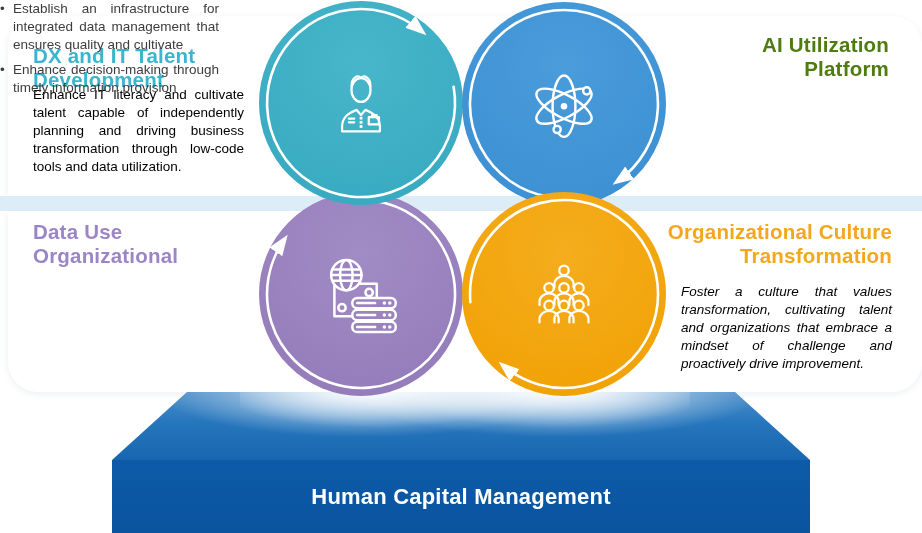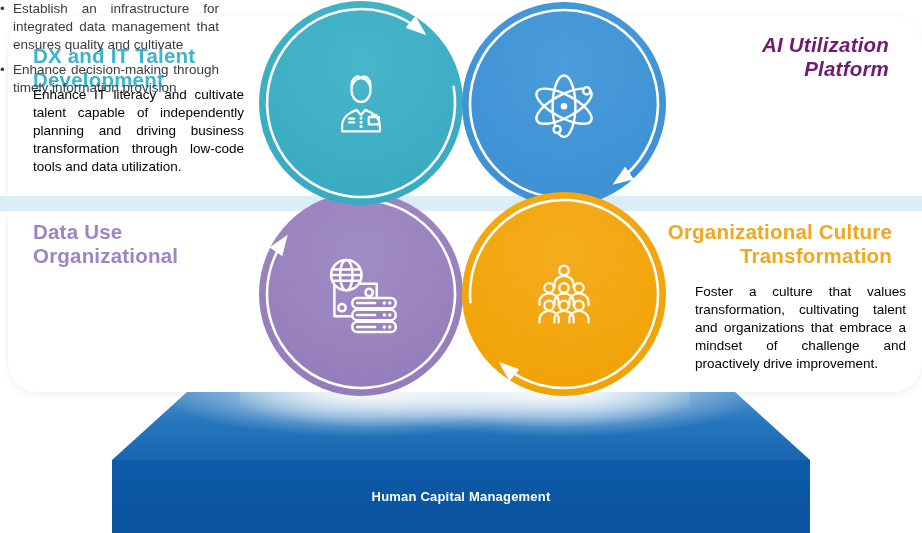--- a/index.html
+++ b/index.html
@@ -11,29 +11,29 @@
          box-shadow:0 2px 7px rgba(120,140,165,.14);}
   #panel-top{top:16px;height:180px;border-radius:30px 30px 0 0;}
   #panel-bottom{top:211px;height:181px;border-radius:0 0 30px 30px;}
   #band{position:absolute;left:0;top:196px;width:922px;height:15px;background:#dcedf8;}
 
   
   .heading{position:absolute;font-weight:bold;font-size:20.5px;line-height:1.17;letter-spacing:.2px;}
   .body{position:absolute;font-size:13.5px;line-height:1.33;color:#000000;text-align:justify;}
   #tl-heading{left:33px;top:44px;width:230px;color:#3cb4cd;}
   #tl-body{left:33px;top:86px;width:211px;}
-  #tr-heading{right:33px;top:33px;width:170px;color:#701a75;text-align:right;font-style:italic;}
+  #tr-heading{right:33px;top:33px;width:170px;color:#4d7c0f;text-align:right;}
   #tr-body{right:30px;top:88px;width:211px;}
   #bl-heading{left:33px;top:220px;width:200px;color:#9c85c6;}
   #bl-bullets{left:33px;top:276px;width:219px;}
   .bullet-item{position:relative;padding-left:13px;font-size:13.5px;line-height:1.33;
                color:#3c3c3c;text-align:justify;margin-bottom:7px;}
   .bullet-dot{position:absolute;left:0;top:0;color:#3c3c3c;}
   #br-heading{right:30px;top:220px;width:285px;color:#f2a71d;text-align:right;}
-  #br-body{right:16px;top:283px;width:211px;}
+  #br-body{right:30px;top:283px;width:211px;font-style:italic;}
 
   
   .circle{position:absolute;width:204px;height:204px;border-radius:50%;}
   #c-purple{left:259px;top:192px;z-index:3;background:radial-gradient(circle at 50% 30%,#a28cc5,#9179b8);}
   #c-teal  {left:259px;top:1px;  z-index:4;background:radial-gradient(circle at 50% 30%,#48b6ca,#35a8bf);}
   #c-blue  {left:462px;top:2px;  z-index:5;background:radial-gradient(circle at 50% 30%,#4a9cda,#3a8ed2);}
   #c-orange{left:462px;top:192px;z-index:6;background:radial-gradient(circle at 50% 30%,#f5ad1e,#f0a000);}
   .arrow-svg{position:absolute;left:0;top:0;}
   .icon-svg{position:absolute;left:50%;top:50%;transform:translate(-50%,-47%);}
 
@@ -49,21 +49,21 @@
       background:linear-gradient(180deg,#4a8ec9 0%,#2676bd 45%,#1766af 100%);}
   #platform-reflection{position:absolute;left:0;top:0;width:100%;height:100%;
       background:radial-gradient(42% 95% at 36% 0%,rgba(255,255,255,.85) 0%,rgba(255,255,255,0) 70%),
                  radial-gradient(42% 95% at 64% 0%,rgba(255,255,255,.85) 0%,rgba(255,255,255,0) 70%);}
   #haze{position:absolute;left:240px;top:386px;width:450px;height:56px;z-index:2;
       background:radial-gradient(48% 100% at 30% 0%,rgba(255,255,255,.9),rgba(255,255,255,0) 75%),
                  radial-gradient(48% 100% at 70% 0%,rgba(255,255,255,.9),rgba(255,255,255,0) 75%);}
   #platform-front{position:absolute;left:112px;top:460px;width:698px;height:73px;z-index:1;
       background:linear-gradient(180deg,#0d5ba8 0%,#0a539f 100%);
       display:flex;align-items:center;justify-content:center;}
-  #platform-label{color:#ffffff;font-weight:bold;font-size:13px;letter-spacing:.2px;}
+  #platform-label{color:#ffffff;font-weight:bold;font-size:22px;letter-spacing:.2px;}
 </style>
 </head>
 <body>
 
 <div id="stage">
 
   <svg width="0" height="0" style="position:absolute" aria-hidden="true">
     <defs>
       <marker id="arrowW" markerWidth="9" markerHeight="9" refX="5.5" refY="3" orient="auto" markerUnits="strokeWidth">
         <path d="M0,0 L8,3 L0,6 Z" fill="#ffffff"></path>

